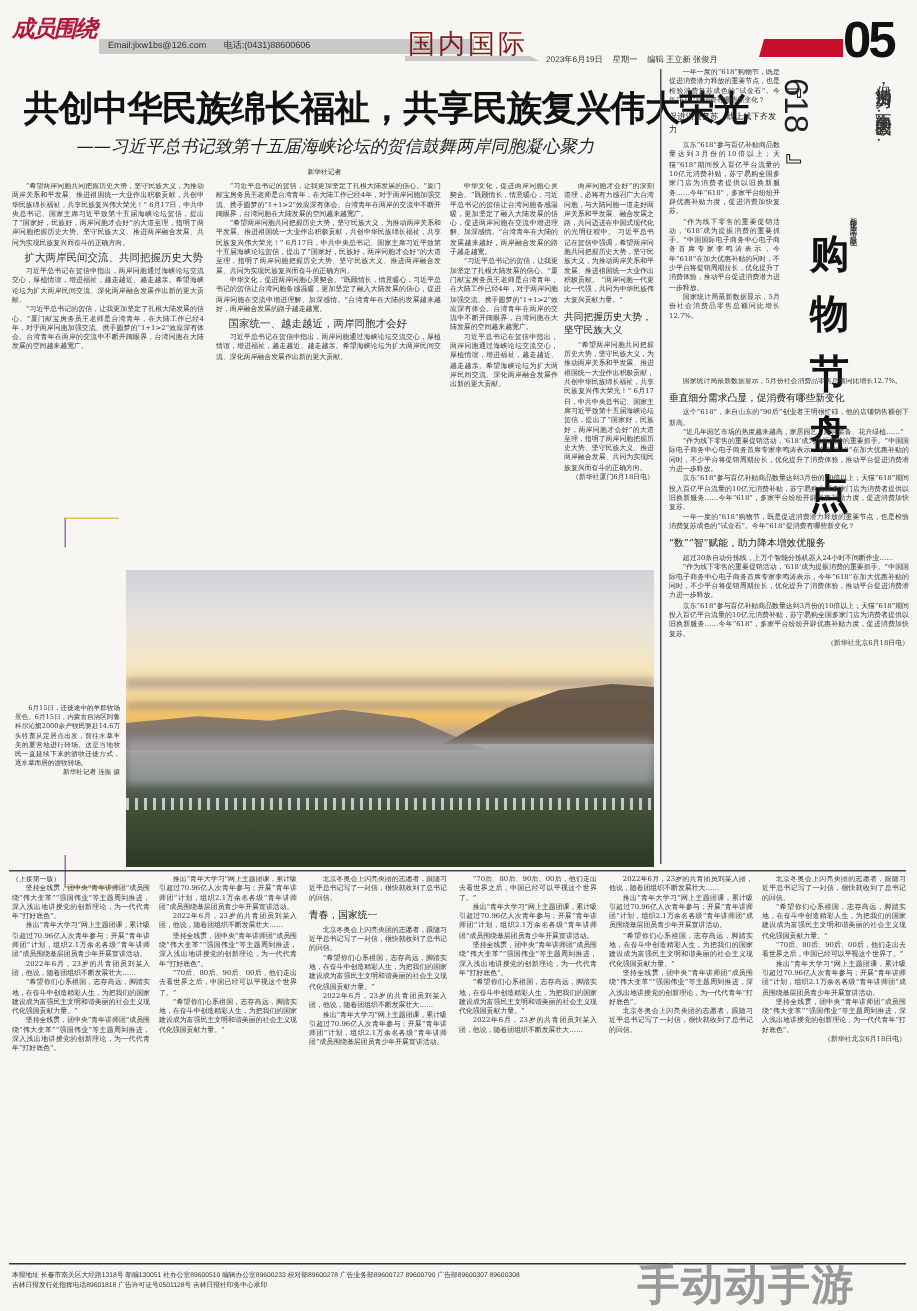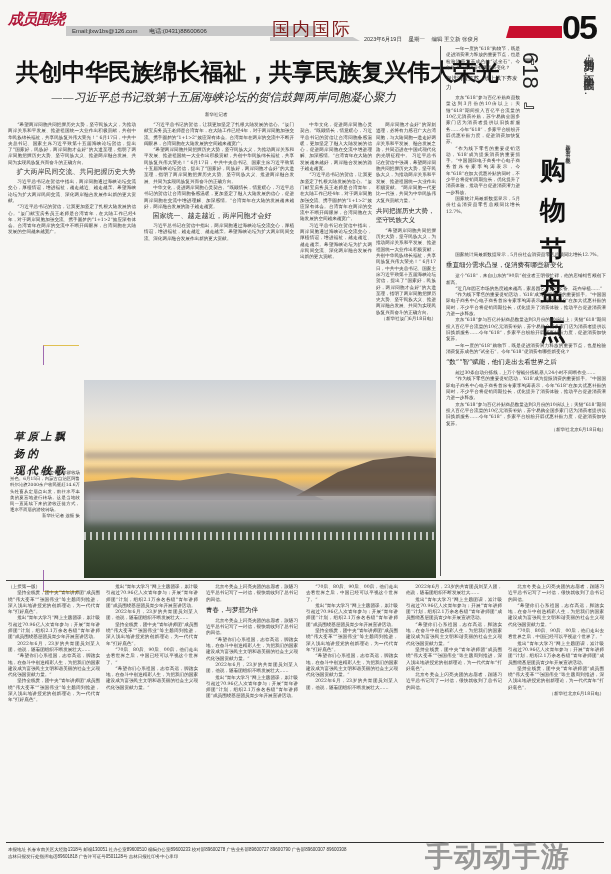--- a/index.html
+++ b/index.html
@@ -109,24 +109,20 @@
   <p>两岸同胞才会好”的深刻道理，必将有力感召广大台湾同胞，与大陆同胞一道走好两岸关系和平发展、融合发展之路，共同迈进在中国式现代化的光明征程中。 习近平总书记在贺信中强调，希望两岸同胞共同把握历史大势，坚守民族大义，为推动两岸关系和平发展、推进祖国统一大业作出积极贡献。 “两岸同胞一代更比一代强，共同为中华民族伟大复兴贡献力量。”</p>
   <div class="sub">共同把握历史大势，坚守民族大义</div>
   <p>“希望两岸同胞共同把握历史大势，坚守民族大义，为推动两岸关系和平发展、推进祖国统一大业作出积极贡献，共创中华民族绵长福祉，共享民族复兴伟大荣光！” 6月17日，中共中央总书记、国家主席习近平致第十五届海峡论坛贺信，提出了“国家好，民族好，两岸同胞才会好”的大道至理，指明了两岸同胞把握历史大势、坚守民族大义、推进两岸融合发展、共同为实现民族复兴而奋斗的正确方向。</p>
   <p class="credit">（新华社厦门6月18日电）</p>
 </div>
 
 <div class="vline" style="left:440px; top:46px; height:530px;"></div>
 
 <div class="corner-top"></div>
 <div class="caption-box">
-  <div class="caption-title">
-    <div>草原上飘扬的</div>
-    <div>现代牧歌</div>
-  </div>
   <div class="caption-text">
     <p>6月15日，迁徙途中的羊群牧场景色。6月15日，内蒙古自治区阿鲁科尔沁旗2000余户牧民驱赶14.6万头牲畜从定居点出发，前往水草丰美的夏营地进行转场。这是当地牧民一直延续下来的游牧迁徙方式，逐水草而居的游牧转场。</p>
     <p style="text-align:right;">新华社记者 连振 摄</p>
   </div>
 </div>
 <div class="corner"></div>
 <div class="photo">
   <div class="cloud" style="top:72px;"></div>
   <div class="cloud" style="top:88px; height:5px;"></div>
   <div class="hill2"></div>
@@ -154,21 +150,21 @@
 <div class="vbyline">新华社记者 王雨萧 殷晓圣</div>
 
 <div class="col" style="left:446px; top:252px; width:160px; height:325px;">
   <p>国家统计局最新数据显示，5月份社会消费品零售总额同比增长12.7%。</p>
   <div class="sub">垂直细分需求凸显，促消费有哪些新变化</div>
   <p>这个“618”，来自山东的“90后”创业者王明很忙碌，他的店铺销售额创下新高。</p>
   <p>“近几年园艺市场的热度越来越高，家居园艺、露营装备、花卉绿植……”</p>
   <p>“作为线下零售的重要促销活动，‘618’成为提振消费的重要抓手。”中国国际电子商务中心电子商务首席专家李鸣涛表示，今年“618”在加大优惠补贴的同时，不少平台将促销周期拉长，优化提升了消费体验，推动平台促进消费潜力进一步释放。</p>
   <p>京东“618”参与百亿补贴商品数量达到3月份的10倍以上；天猫“618”期间投入百亿平台流量的10亿元消费补贴，苏宁易购全国多家门店为消费者提供以旧换新服务……今年“618”，多家平台纷纷开辟优惠补贴力度，促进消费加快复苏。</p>
   <p>一年一度的“618”购物节，既是促进消费潜力释放的重要节点，也是检验消费复苏成色的“试金石”。今年“618”促消费有哪些新变化？</p>
-  <div class="sub">“数”“智”赋能，他们走出去看世界之后</div>
+  <div class="sub">“数”“智”赋能，助力降本增效优服务</div>
   <p>超过30条自动分拣线，上万个智能分拣机器人24小时不间断作业……</p>
   <p>“作为线下零售的重要促销活动，‘618’成为提振消费的重要抓手。”中国国际电子商务中心电子商务首席专家李鸣涛表示，今年“618”在加大优惠补贴的同时，不少平台将促销周期拉长，优化提升了消费体验，推动平台促进消费潜力进一步释放。</p>
   <p>京东“618”参与百亿补贴商品数量达到3月份的10倍以上；天猫“618”期间投入百亿平台流量的10亿元消费补贴，苏宁易购全国多家门店为消费者提供以旧换新服务……今年“618”，多家平台纷纷开辟优惠补贴力度，促进消费加快复苏。</p>
   <p class="credit">（新华社北京6月18日电）</p>
 </div>
 
 <div class="hline" style="left:6px; top:580px; width:598px;"></div>
 
 <div class="col" style="left:8px; top:584px; width:92px; height:252px;">
   <p style="text-indent:0;">（上接第一版）</p>
@@ -180,21 +176,21 @@
 </div>
 <div class="col" style="left:106px; top:584px; width:92px; height:252px;">
   <p>推出“青年大学习”网上主题团课，累计吸引超过70.96亿人次青年参与；开展“青年讲师团”计划，组织2.1万余名各级“青年讲师团”成员围绕基层团员青少年开展宣讲活动。</p>
   <p>2022年6月，23岁的共青团员刘某入团，他说，随着团组织不断发展壮大……</p>
   <p>坚持全线贯，团中央“青年讲师团”成员围绕“伟大变革”“强国伟业”等主题周到推进，深入浅出地讲授党的创新理论，为一代代青年“打好底色”。</p>
   <p>“70后、80后、90后、00后，他们走出去看世界之后，中国已经可以平视这个世界了。”</p>
   <p>“希望你们心系祖国，志存高远，脚踏实地，在奋斗中创造精彩人生，为把我们的国家建设成为富强民主文明和谐美丽的社会主义现代化强国贡献力量。”</p>
 </div>
 <div class="col" style="left:206px; top:584px; width:92px; height:252px;">
   <p>北京冬奥会上闪亮央团的志愿者，跟随习近平总书记写了一封信，很快就收到了总书记的回信。</p>
-  <div class="sub">青春，与梦想为伴</div>
+  <div class="sub">青春，国家统一</div>
   <p>北京冬奥会上闪亮央团的志愿者，跟随习近平总书记写了一封信，很快就收到了总书记的回信。</p>
   <p>“希望你们心系祖国，志存高远，脚踏实地，在奋斗中创造精彩人生，为把我们的国家建设成为富强民主文明和谐美丽的社会主义现代化强国贡献力量。”</p>
   <p>2022年6月，23岁的共青团员刘某入团，他说，随着团组织不断发展壮大……</p>
   <p>推出“青年大学习”网上主题团课，累计吸引超过70.96亿人次青年参与；开展“青年讲师团”计划，组织2.1万余名各级“青年讲师团”成员围绕基层团员青少年开展宣讲活动。</p>
 </div>
 <div class="col" style="left:306px; top:584px; width:92px; height:252px;">
   <p>“70后、80后、90后、00后，他们走出去看世界之后，中国已经可以平视这个世界了。”</p>
   <p>推出“青年大学习”网上主题团课，累计吸引超过70.96亿人次青年参与；开展“青年讲师团”计划，组织2.1万余名各级“青年讲师团”成员围绕基层团员青少年开展宣讲活动。</p>
   <p>坚持全线贯，团中央“青年讲师团”成员围绕“伟大变革”“强国伟业”等主题周到推进，深入浅出地讲授党的创新理论，为一代代青年“打好底色”。</p>
   <p>“希望你们心系祖国，志存高远，脚踏实地，在奋斗中创造精彩人生，为把我们的国家建设成为富强民主文明和谐美丽的社会主义现代化强国贡献力量。”</p>

